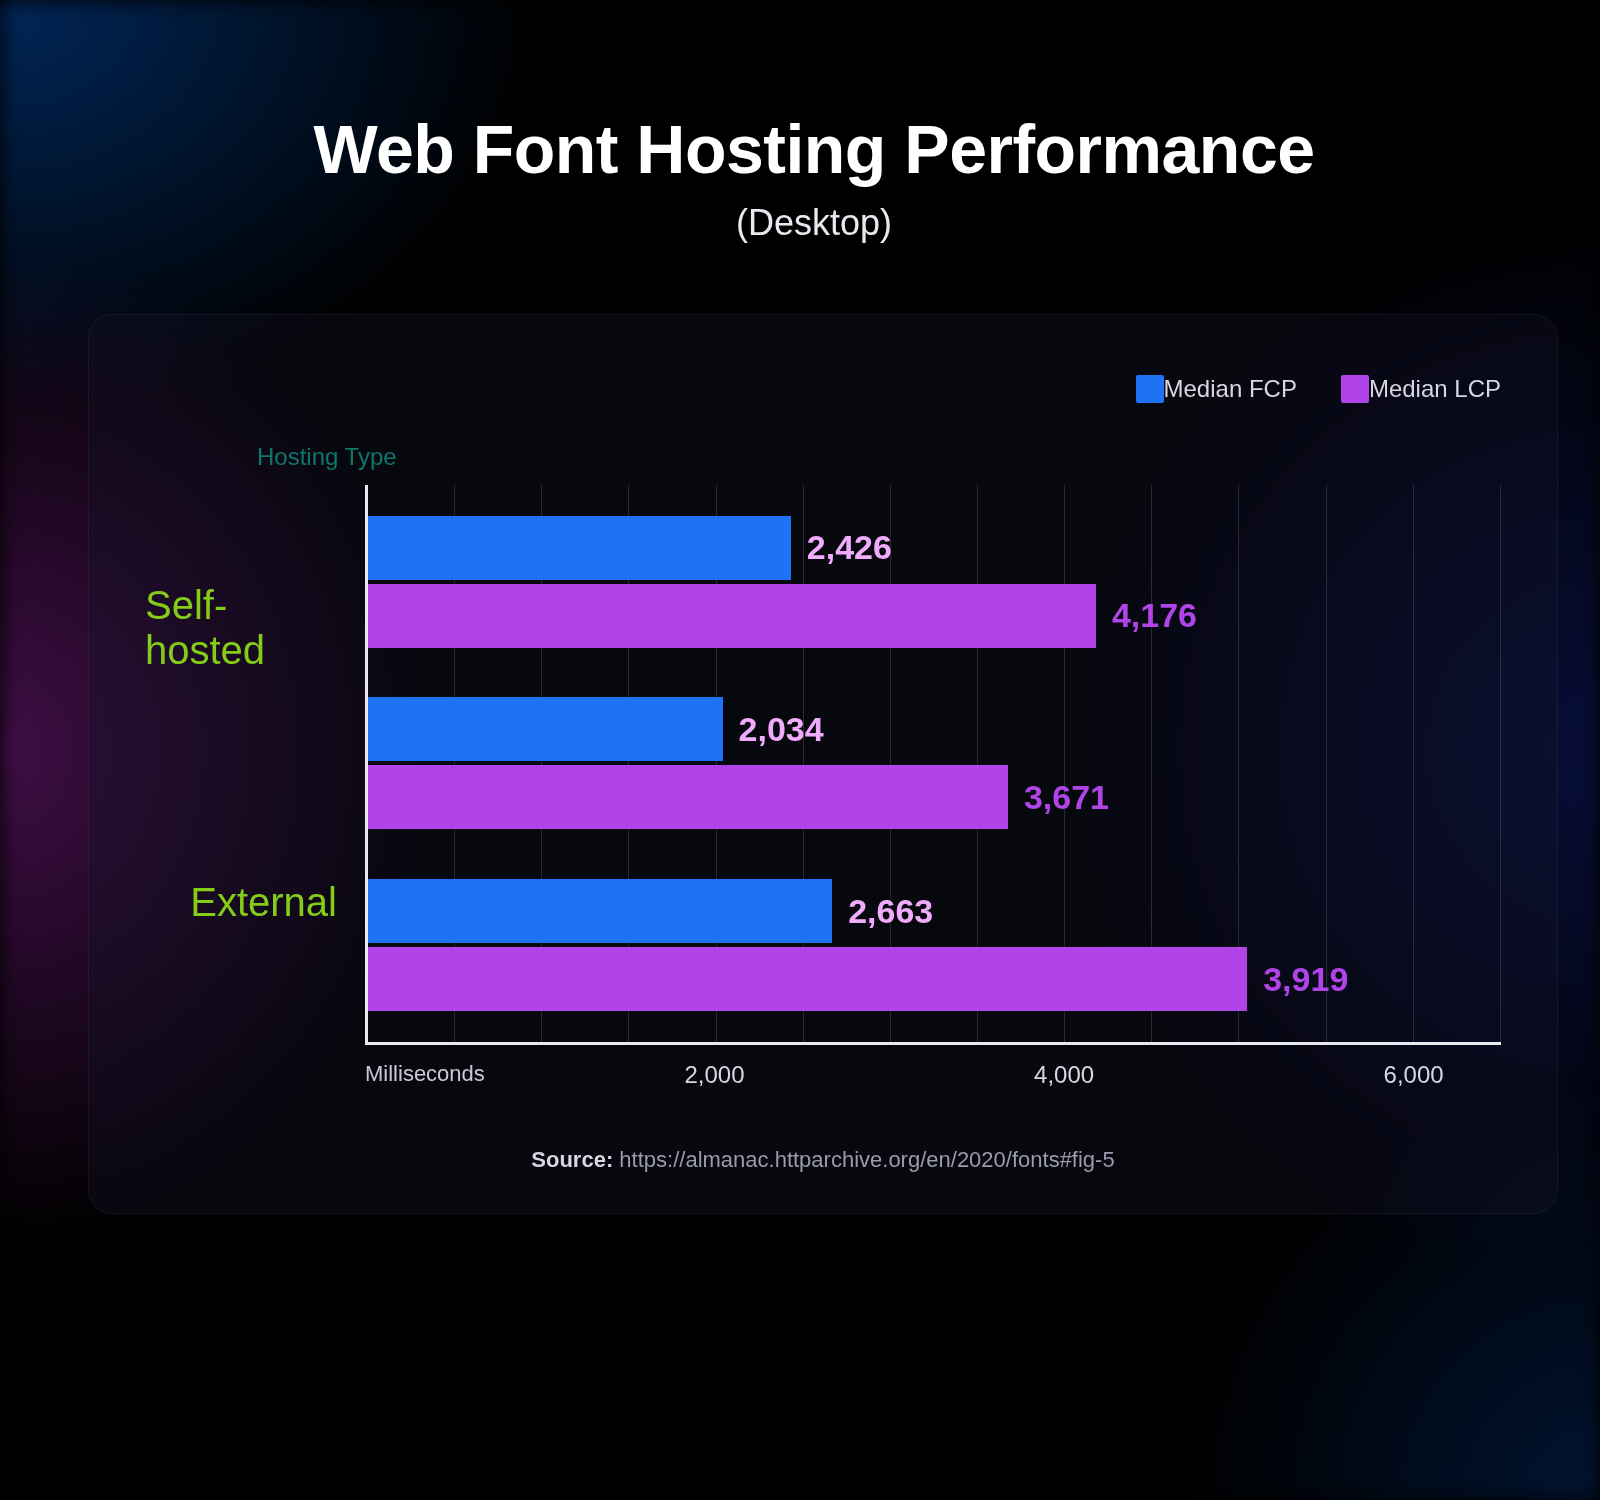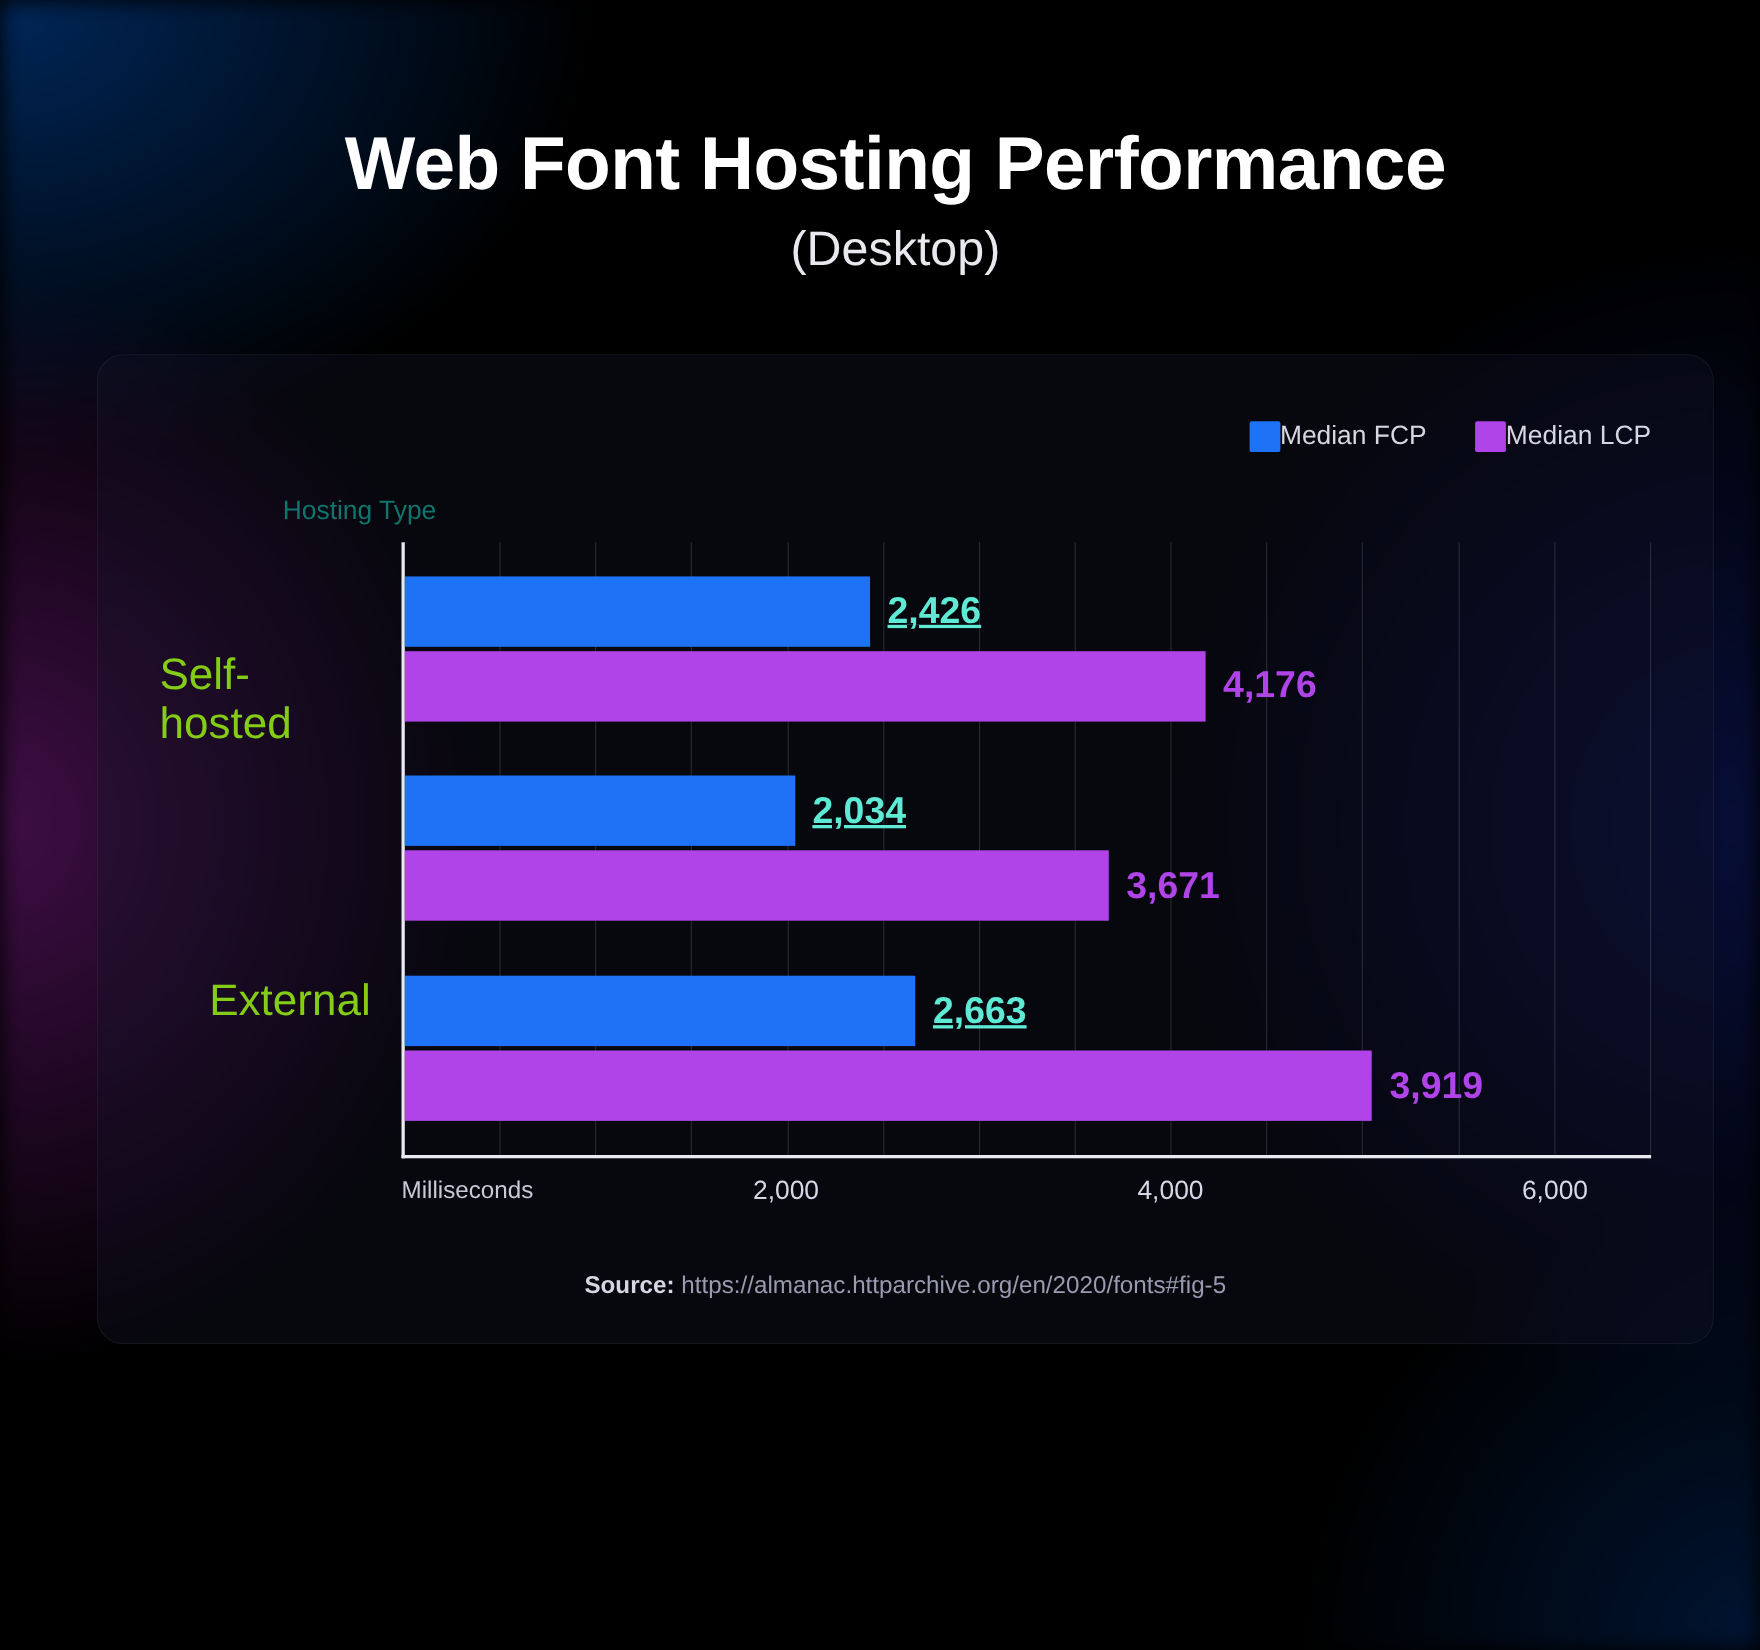--- a/index.html
+++ b/index.html
@@ -26,21 +26,21 @@
     padding: 110px 60px 60px 88px;
   }
   .title {
     text-align: center;
     font-size: 68px;
     font-weight: 700;
     letter-spacing: -0.5px;
   }
   .subtitle {
     text-align: center;
-    font-size: 44px;
+    font-size: 36px;
     font-weight: 400;
     color: #e8e8ef;
     margin-top: 14px;
   }
   .card {
     margin: 70px auto 0 auto;
     width: 1470px;
     background: rgba(20,20,40,0.35);
     border: 1px solid rgba(255,255,255,0.06);
     border-radius: 24px;
@@ -118,21 +118,21 @@
   }
   .bar-fill { height: 100%; }
   .bar-blue   .bar-fill { background: #1e72f5; }
   .bar-purple .bar-fill { background: #b044e8; }
   .bar-label {
     font-size: 34px;
     font-weight: 600;
     margin-left: 16px;
     white-space: nowrap;
   }
-  .bar-blue   .bar-label { color: #5eead4; text-decoration: underline; }
+  .bar-blue   .bar-label { color: #f0abfc; }
   .bar-purple .bar-label { color: #b044e8; }
 
   .x-ticks {
     position: relative;
     margin-left: 220px;
     height: 50px;
   }
   .x-start {
     position: absolute; left: 0; top: 16px;
     font-size: 22px; color: #c9c9d8;

